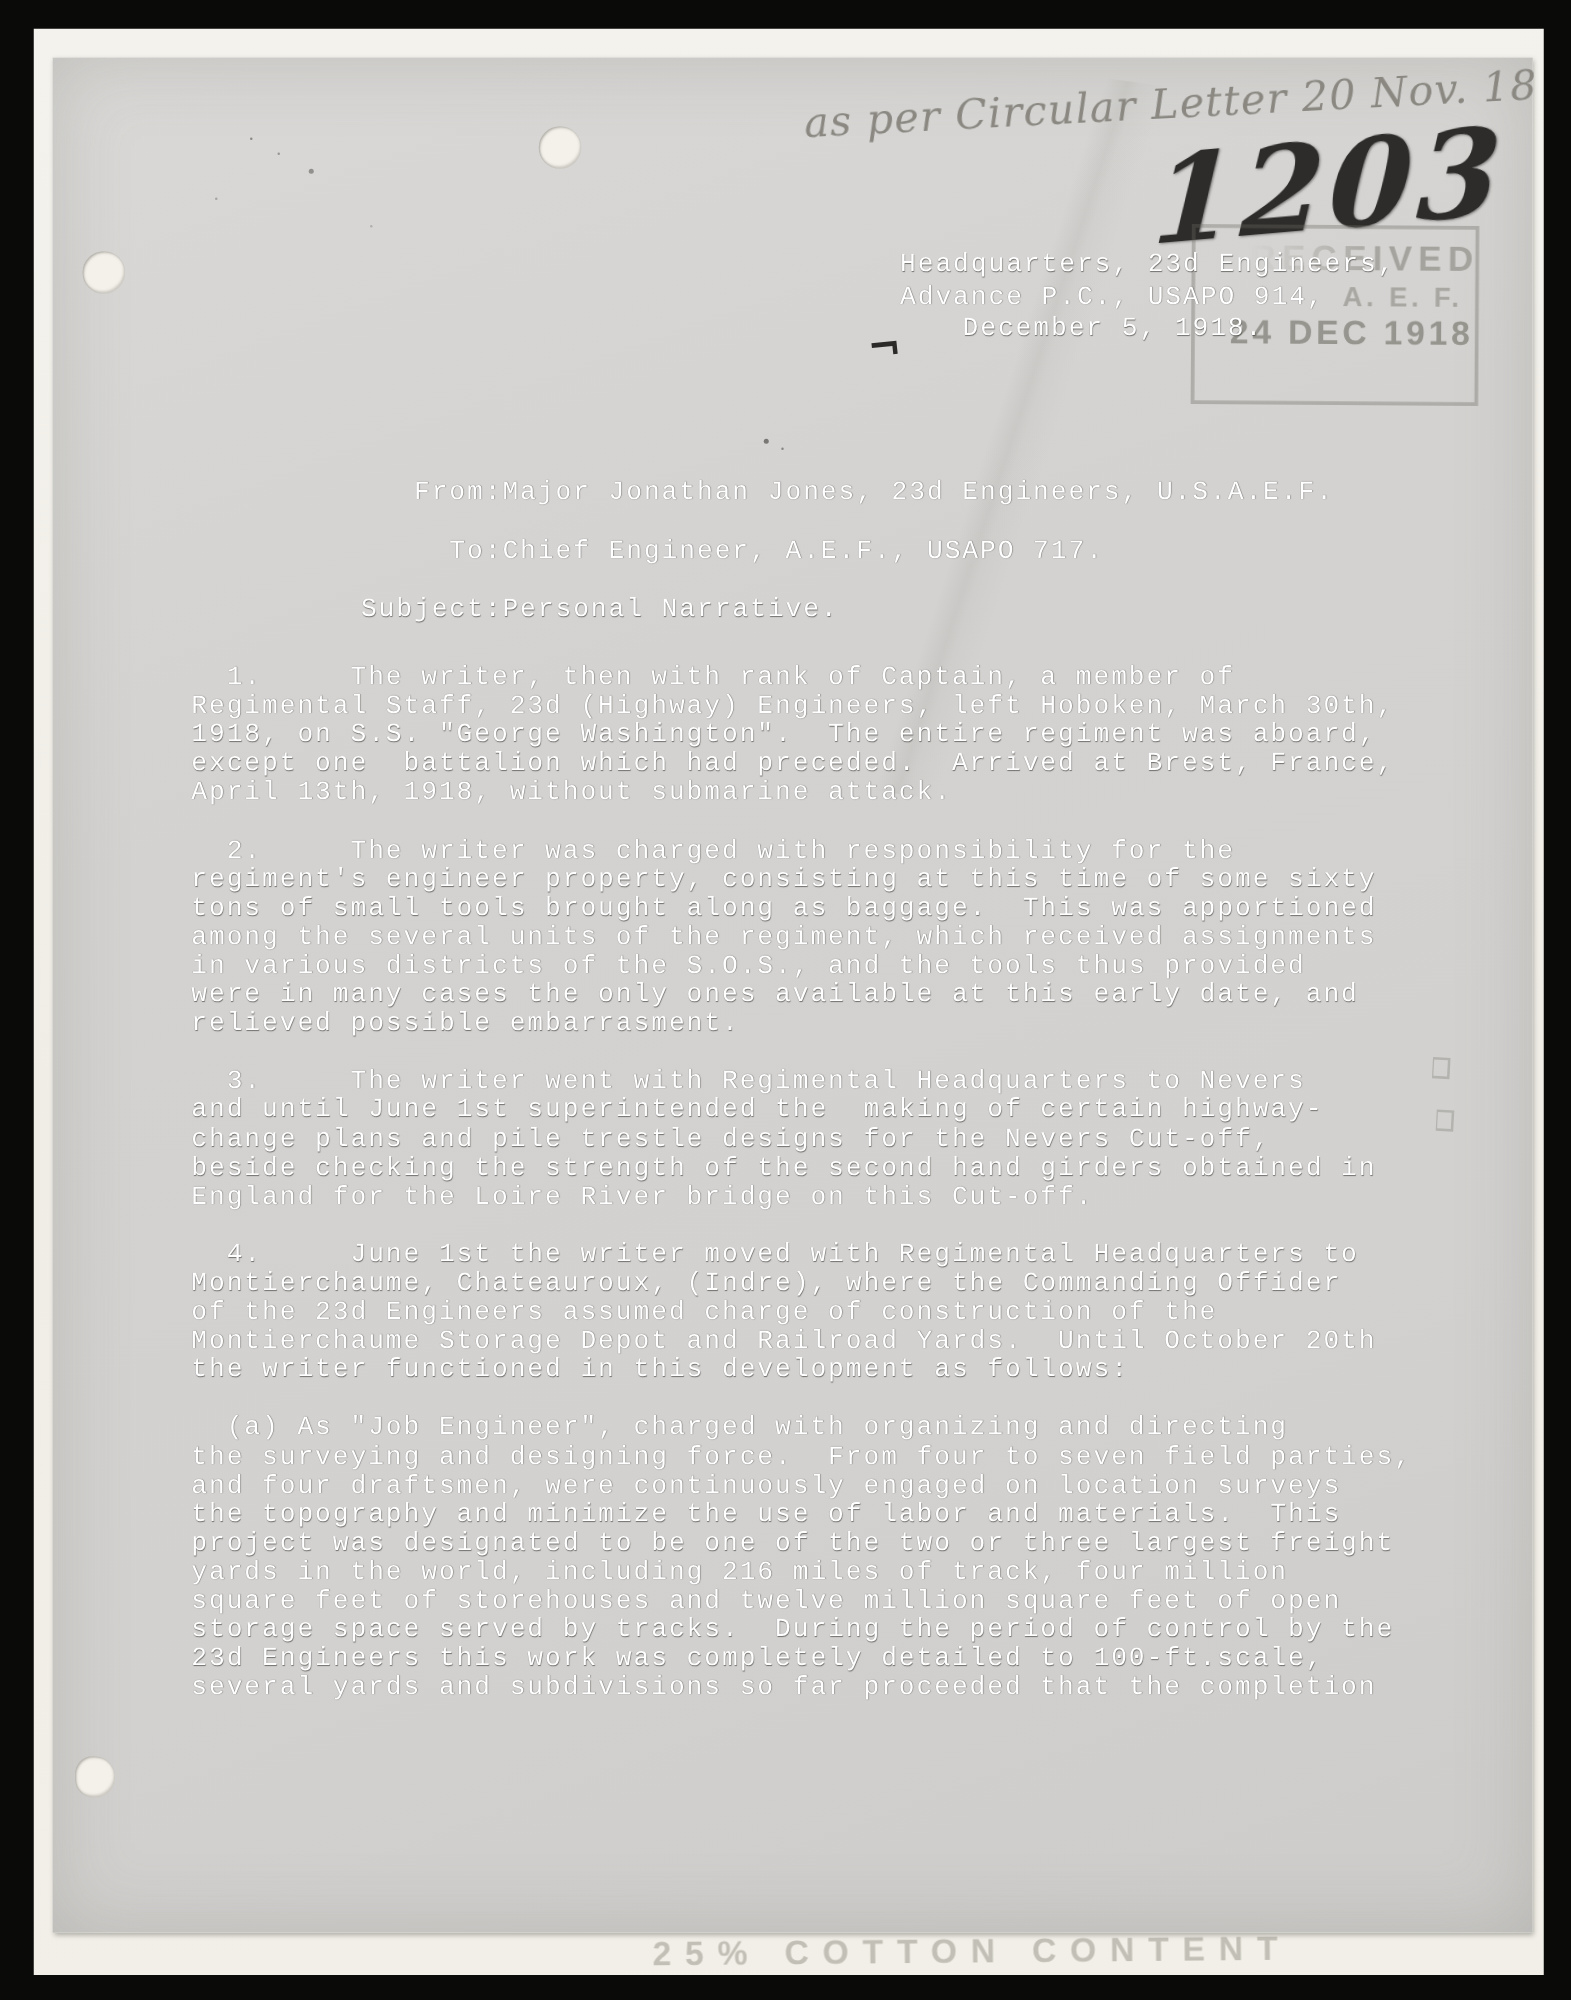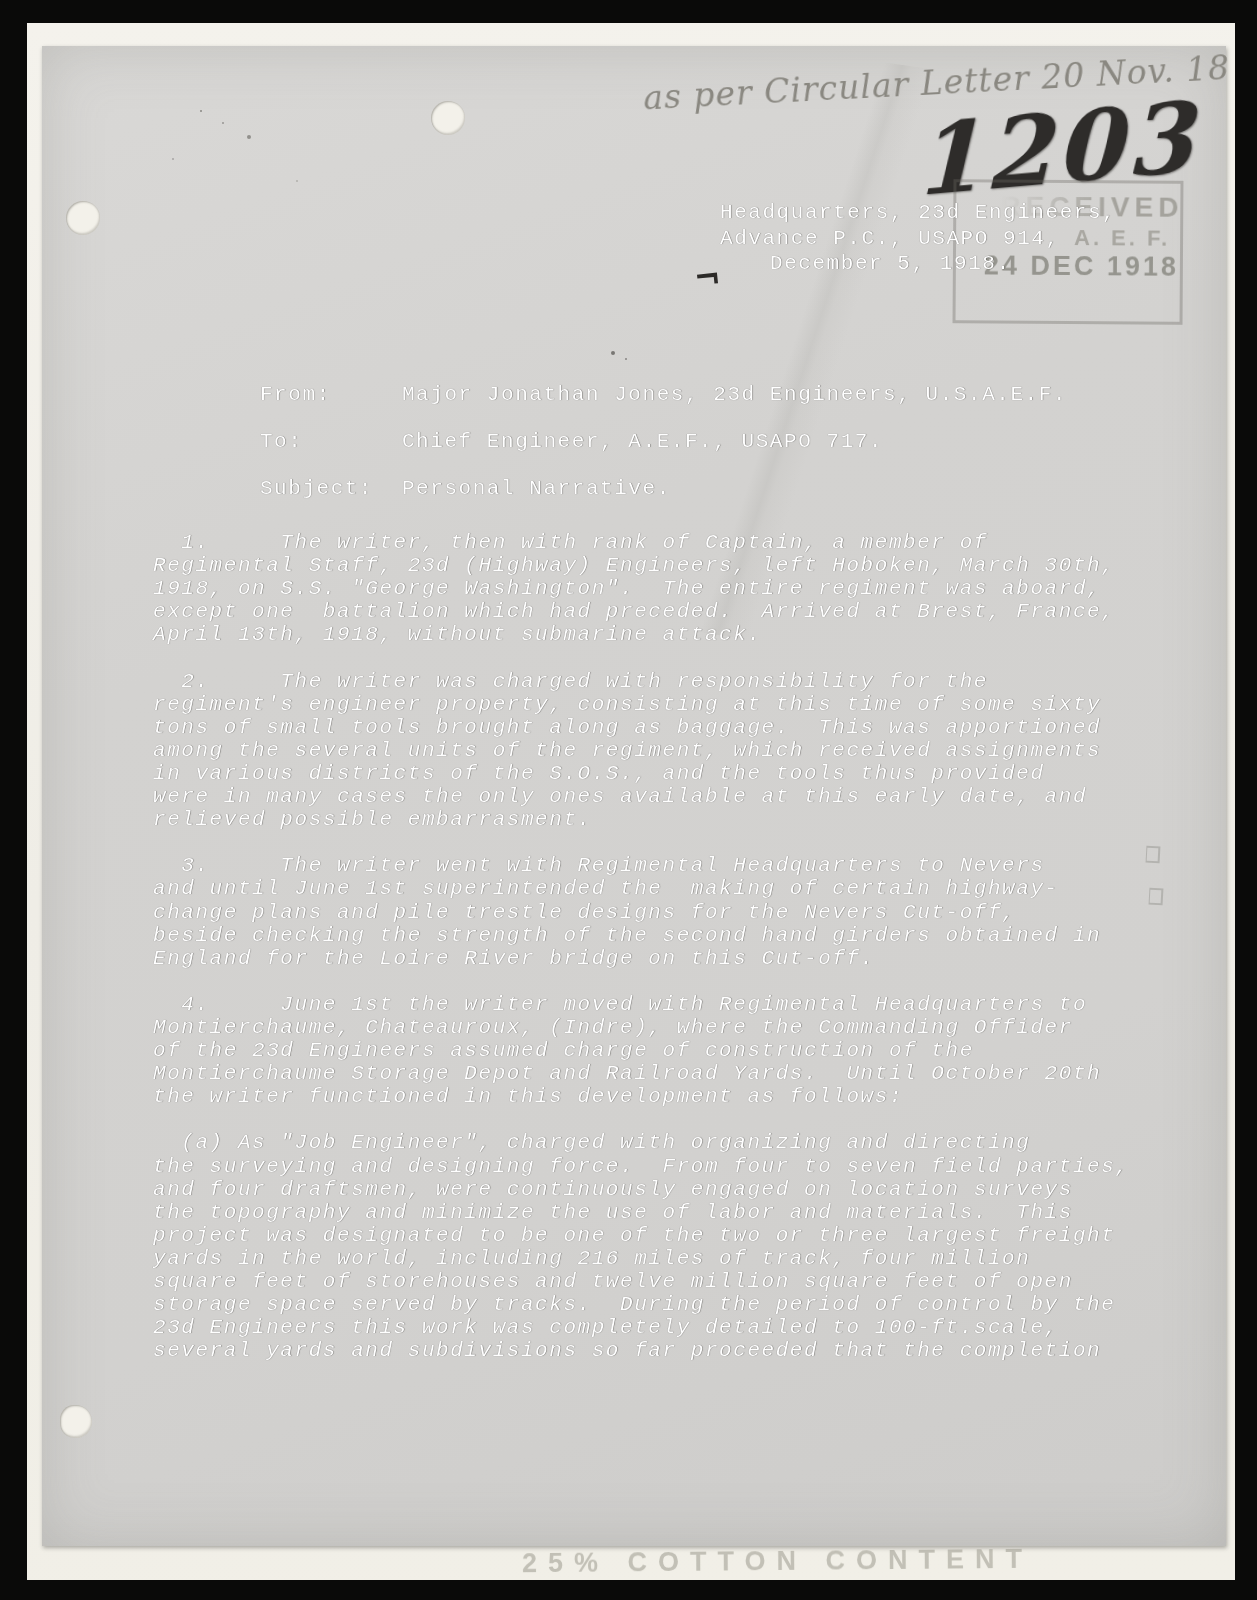--- a/index.html
+++ b/index.html
@@ -63,24 +63,24 @@
     position:absolute;left:694px;top:258px;
     font-family:"DejaVu Serif",serif;font-weight:bold;font-size:32px;color:#2c2a28;
     transform:rotate(-6deg) scaleY(1.1);
   }
 
   .meta{position:absolute;left:175px;top:360px;}
   .mrow{position:absolute;left:0;white-space:pre;}
   .mrow.r1{top:0;}
   .mrow.r2{top:47px;}
   .mrow.r3{top:94px;}
-  .mlabel{display:inline-block;width:142px;}
+  .mlabel{display:inline-block;width:142px;text-align:right;}
 
   .docbody{position:absolute;left:153px;top:531px;width:1000px;}
-  .para{margin:0 0 23.1px 0;font-style:italic;}
+  .para{margin:0 0 23.1px 0;}
 
   
   .hw-note{
     position:absolute;left:643px;top:66px;width:480px;
     font-family:"DejaVu Serif",serif;font-style:italic;
     font-size:33px;color:#8a8881;
     transform:rotate(-3deg);
     letter-spacing:1px;
     white-space:nowrap;
     filter:blur(0.3px);

